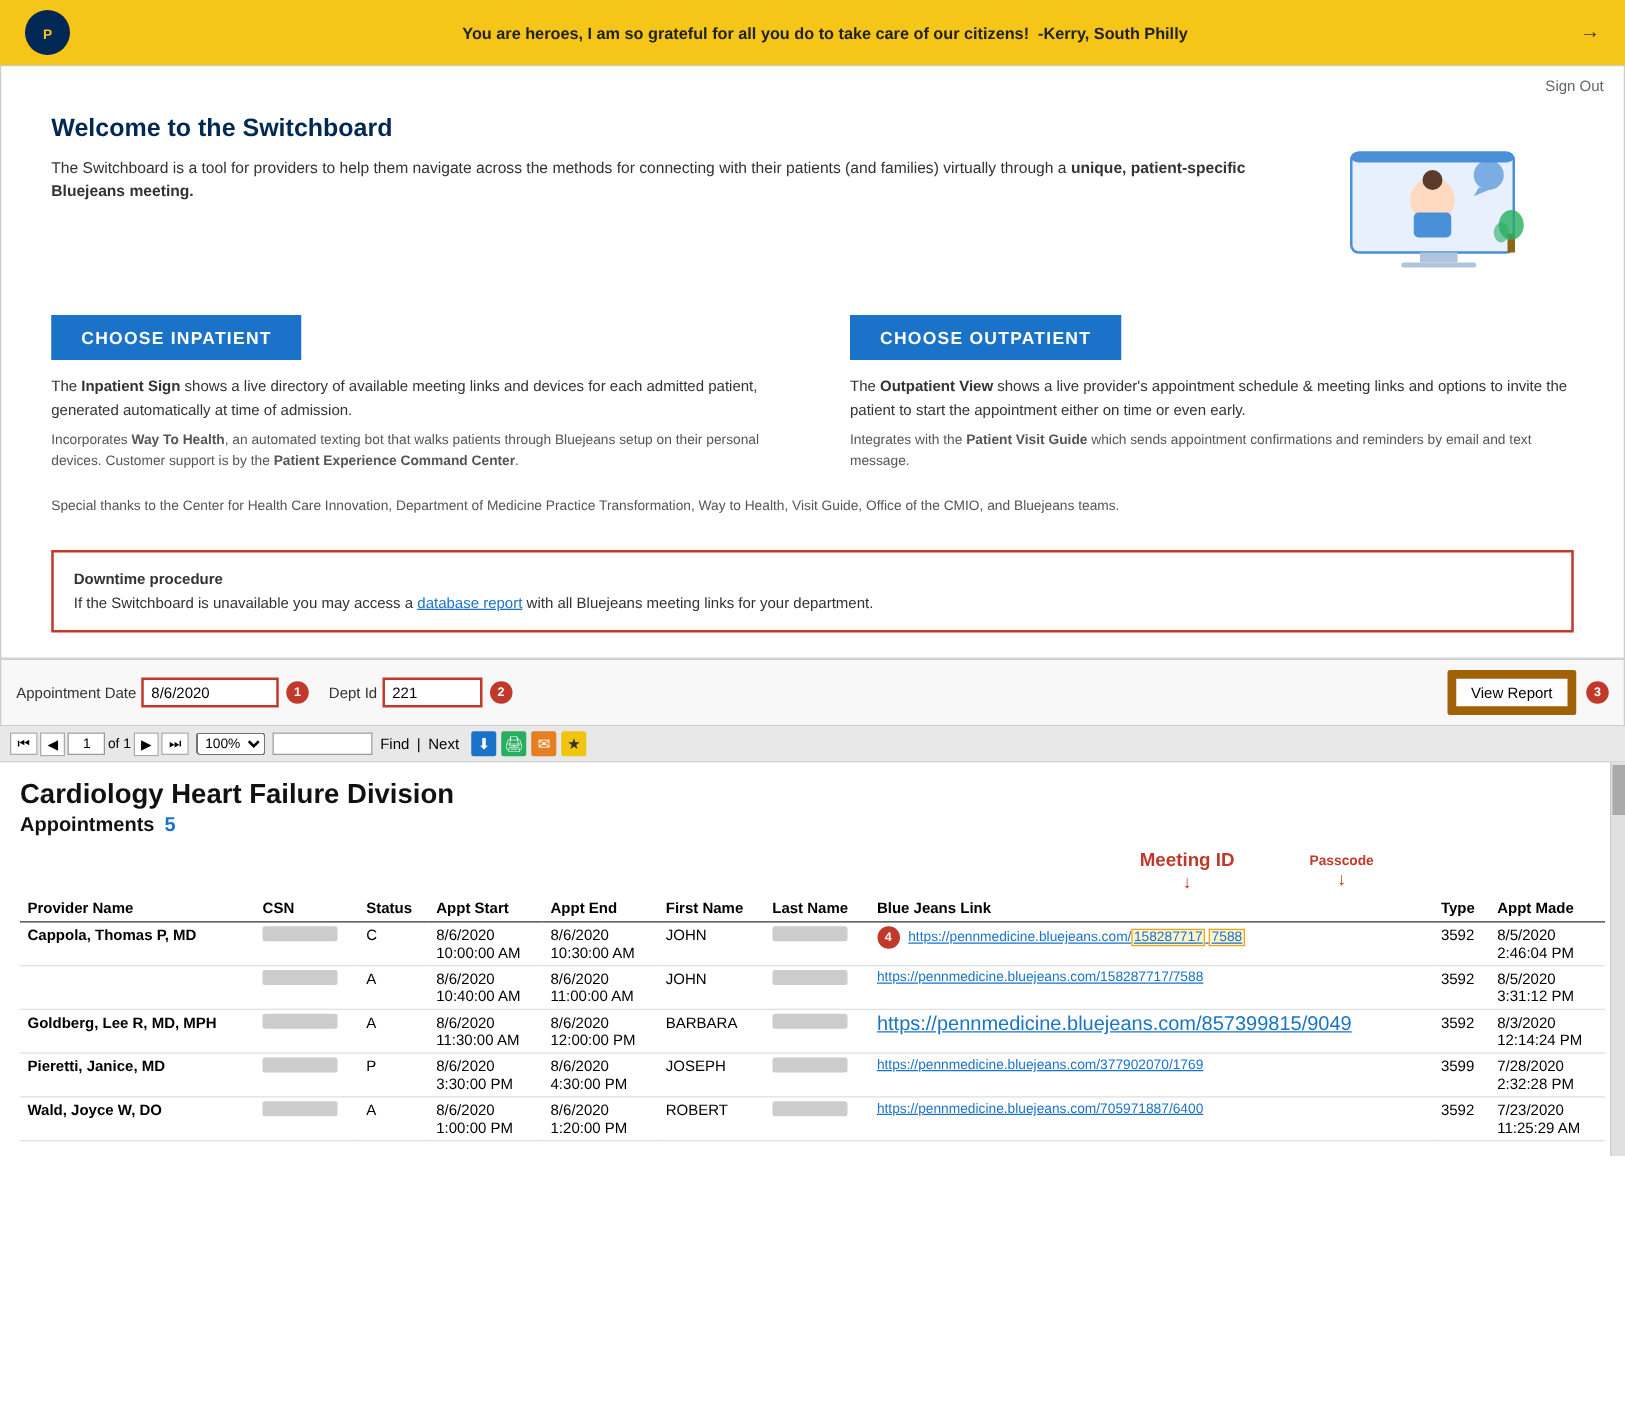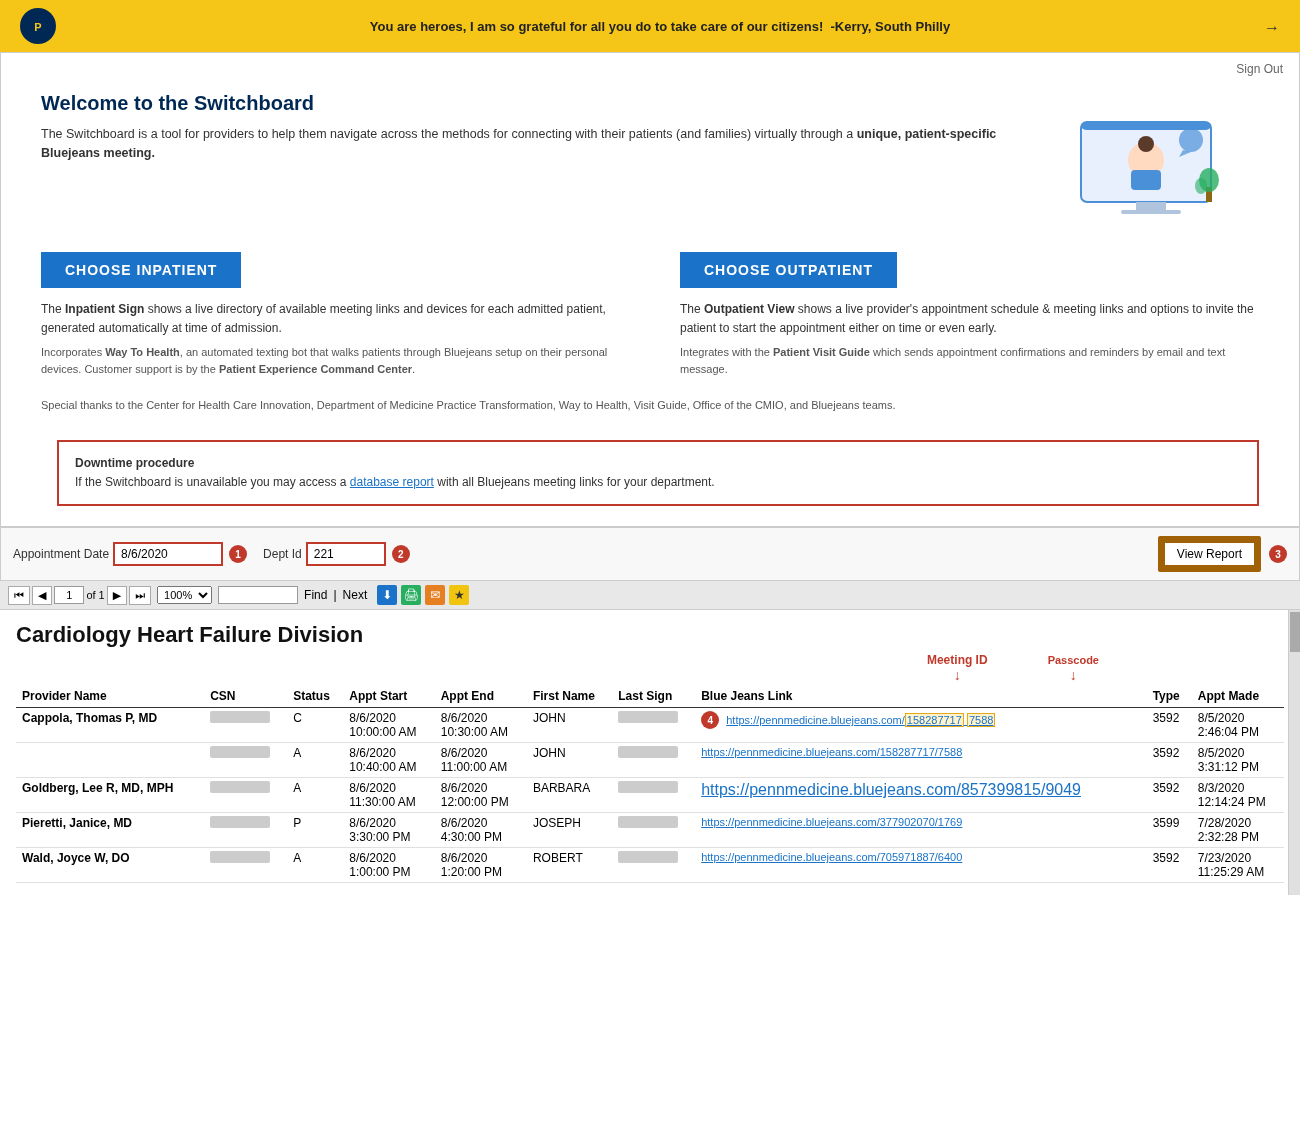--- a/index.html
+++ b/index.html
@@ -89,21 +89,21 @@
 
     
     .thanks-section {
       padding: 20px 40px 10px 40px;
       font-size: 11px; color: #555; line-height: 1.5;
     }
 
     
     .downtime-box {
       border: 2px solid #c0392b;
-      margin: 16px 40px 20px 56px;
+      margin: 16px 40px 20px 40px;
       padding: 12px 16px;
     }
     .downtime-box p { font-size: 12px; line-height: 1.6; color: #333; }
     .downtime-box strong { font-weight: bold; }
     .downtime-box a { color: #1a73c8; text-decoration: underline; }
 
     
     .report-section {
       border: 1px solid #ccc;
       background: #f8f8f8;
@@ -344,42 +344,46 @@
     <span class="t-icon green">🖨</span>
     <span class="t-icon orange">✉</span>
     <span class="t-icon yellow">★</span>
   </div>
 </div>
 
 <div class="data-area" style="position:relative;">
 
   <h2>Cardiology Heart Failure Division</h2>
 
+  <div class="appointments-header">
+    <span>Appointments</span>
+    <span class="count">5</span>
+  </div>
 
   <div style="display:flex; justify-content:flex-end; padding-right:185px; margin-bottom:2px; gap:60px;">
     <div style="text-align:center;">
-      <span style="color:#c0392b; font-size:12px; font-weight:bold;">Meeting ID</span>
+      <span style="color:#c0392b; font-size:15px; font-weight:bold;">Meeting ID</span>
       <br><span style="color:#c0392b; font-size:14px;">↓</span>
     </div>
     <div style="text-align:center;">
       <span style="color:#c0392b; font-size:11px; font-weight:bold;">Passcode</span>
       <br><span style="color:#c0392b; font-size:14px;">↓</span>
     </div>
   </div>
 
   <table>
     <thead>
       <tr>
         <th>Provider Name</th>
         <th>CSN</th>
         <th>Status</th>
         <th>Appt Start</th>
         <th>Appt End</th>
         <th>First Name</th>
-        <th>Last Sign</th>
+        <th>Last Name</th>
         <th>Blue Jeans Link</th>
         <th>Type</th>
         <th>Appt Made</th>
       </tr>
     </thead>
     <tbody>
 
       <tr>
         <td style="font-weight:bold;margin-left:32px;">Cappola, Thomas P, MD</td>
         <td><span class="blurred">&nbsp;&nbsp;&nbsp;&nbsp;&nbsp;&nbsp;&nbsp;&nbsp;</span></td>

